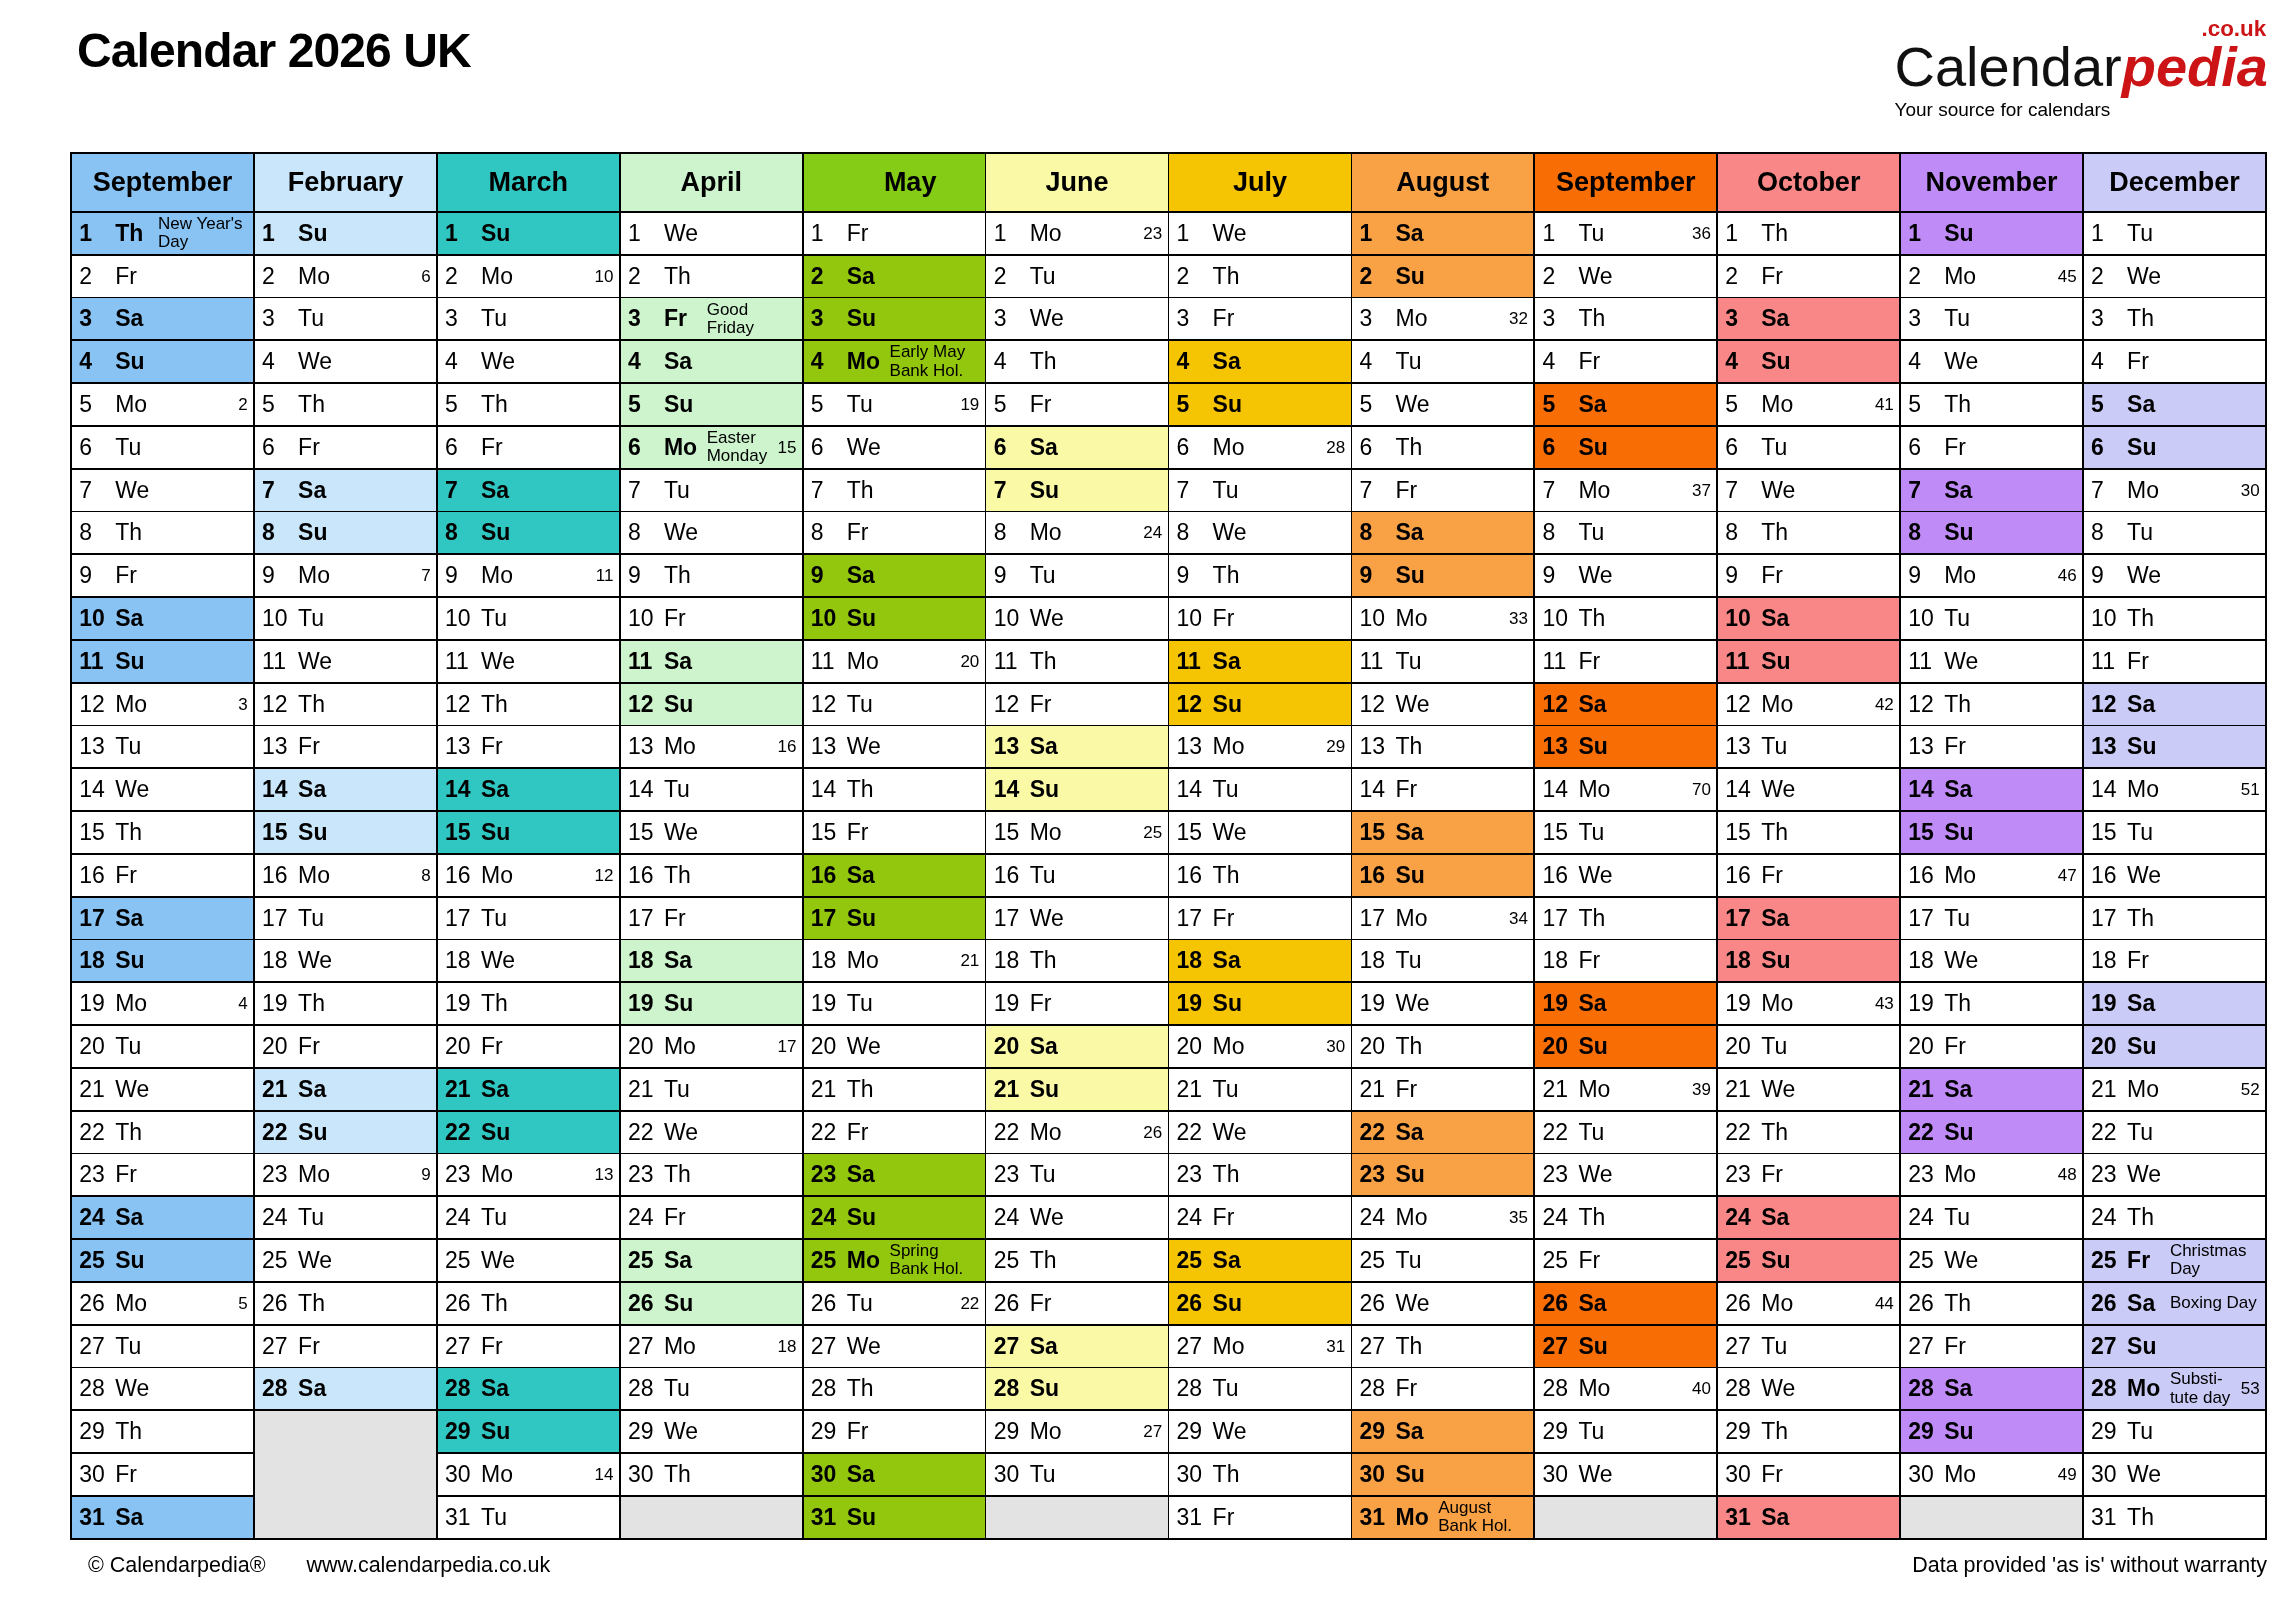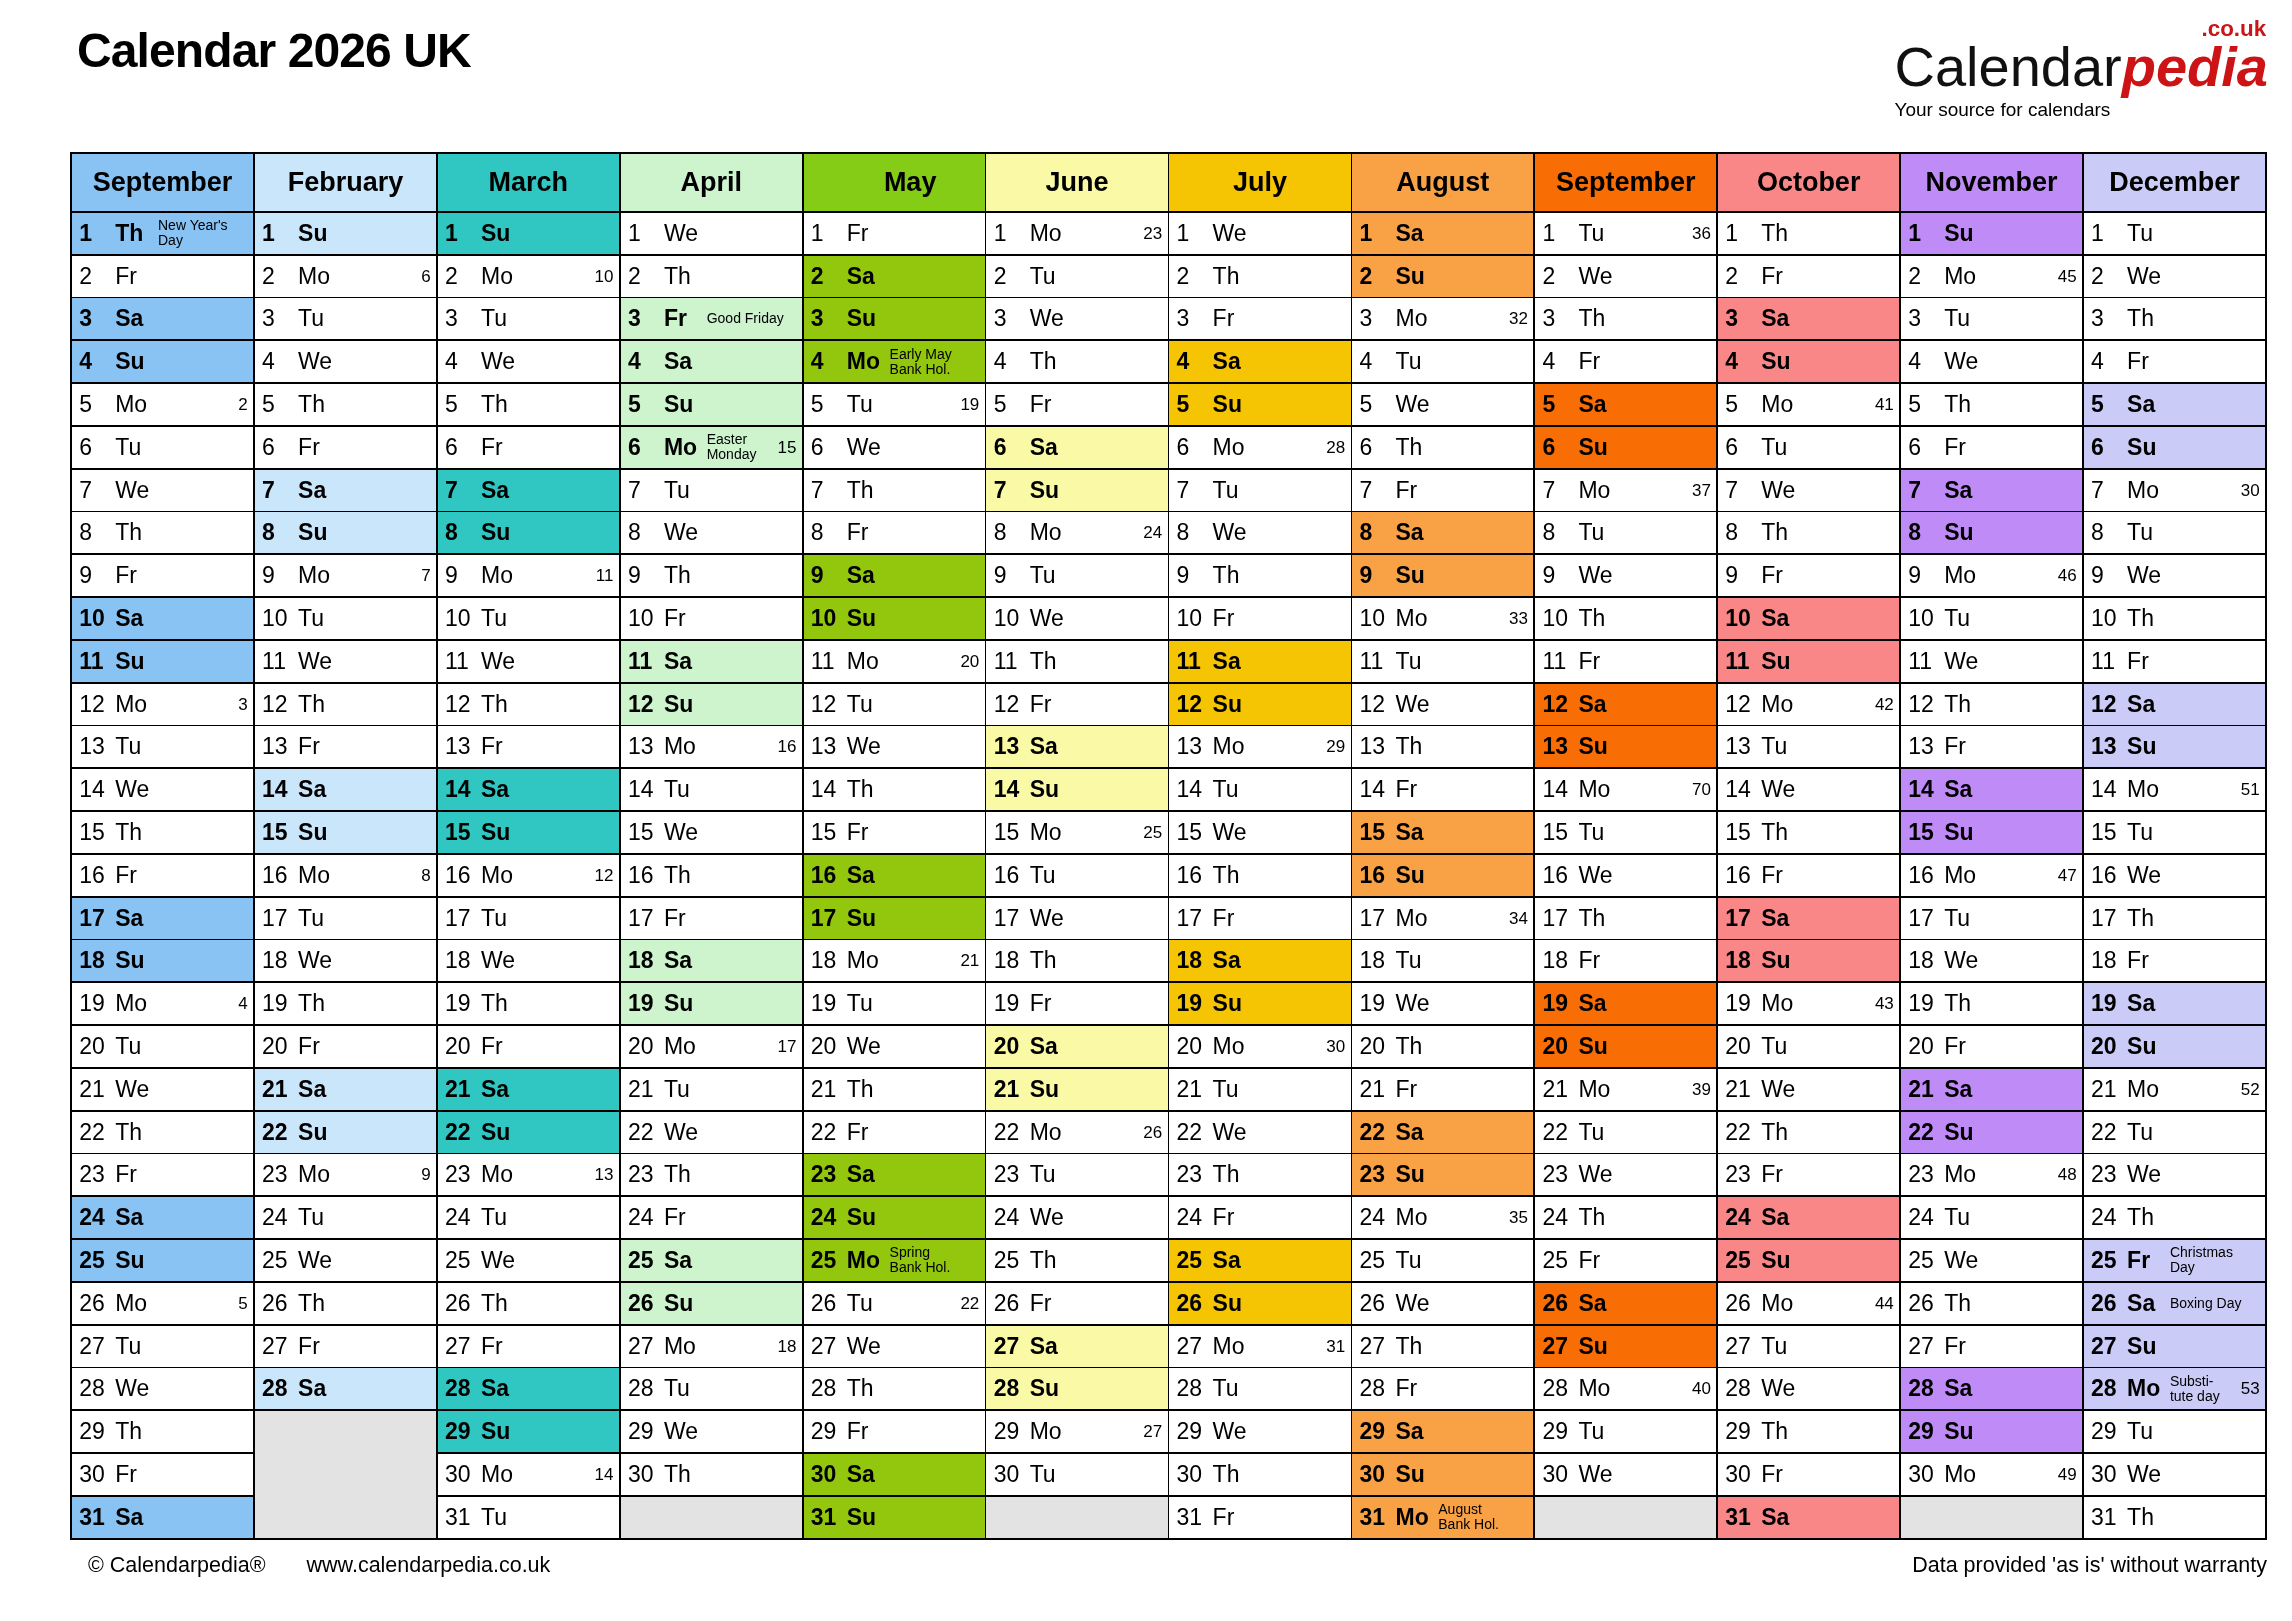--- a/index.html
+++ b/index.html
@@ -16,21 +16,21 @@
   .logo .tagline{font-size:19px;margin-top:2.7px;color:#000;}
 
   .calendar{position:absolute;left:70px;top:152px;width:2197px;box-sizing:border-box;
     border:2.7px solid #000;background:#000;display:grid;grid-template-columns:repeat(12,1fr);gap:1.8px;}
   .month-col{display:grid;grid-template-rows:57px repeat(31,41px);gap:1.8px;background:#000;}
   .month-header{display:flex;align-items:center;justify-content:center;font-size:27px;font-weight:bold;}
   .day-cell{background:#fff;display:flex;align-items:center;padding:0 5.4px 0 7.2px;overflow:hidden;font-size:23px;line-height:1;}
   .day-cell .dnum{width:36px;flex:0 0 auto;}
   .day-cell .dwd{width:41px;flex:0 0 auto;}
   .day-cell.hl .dnum,.day-cell.hl .dwd{font-weight:bold;}
-  .day-cell .hol{flex:1 1 auto;font-size:14px;line-height:1.08;white-space:pre-line;margin-left:1.8px;}
+  .day-cell .hol{flex:1 1 auto;font-size:17px;line-height:1.08;white-space:pre-line;margin-left:1.8px;}
   .day-cell .wk{margin-left:auto;flex:0 0 auto;font-size:17px;padding-left:3.6px;}
   .empty-cell{background:#e3e3e3;}
 
   .footer{position:absolute;left:70px;width:2197px;top:1553px;display:flex;justify-content:space-between;font-size:21.5px;}
   .footer .left{padding-left:18px;}
   .footer .left .url{margin-left:41px;}
 </style>
 </head>
 <body>
 

